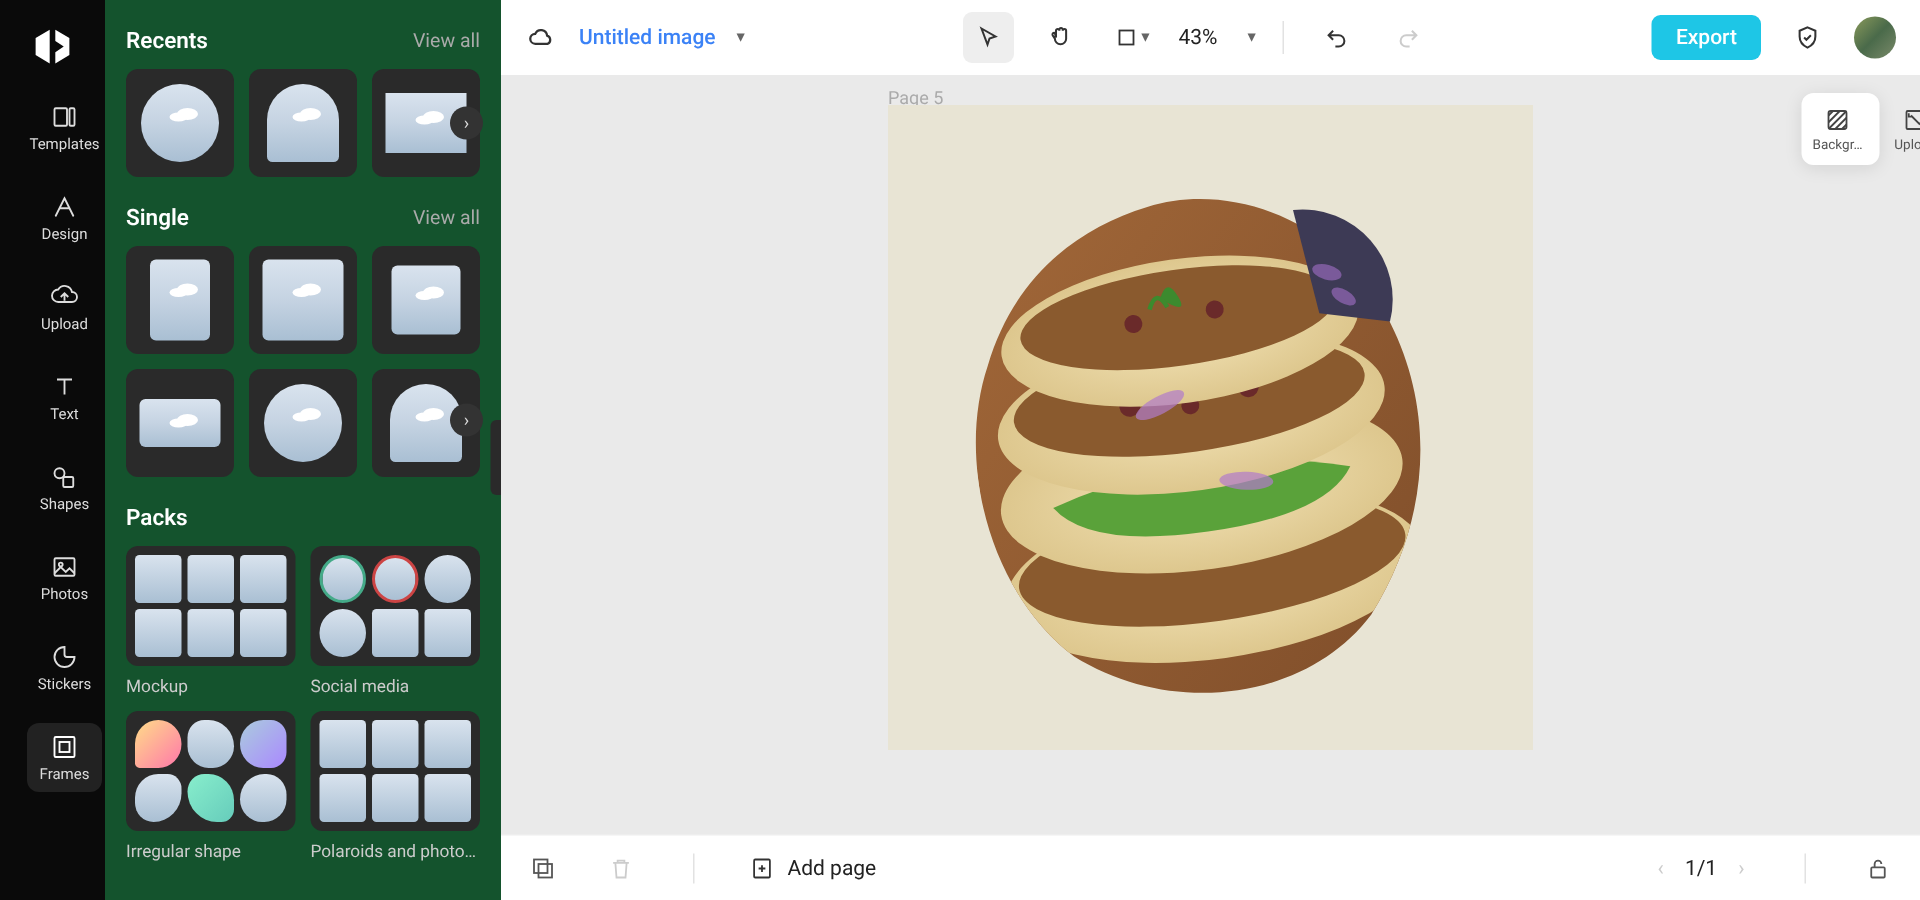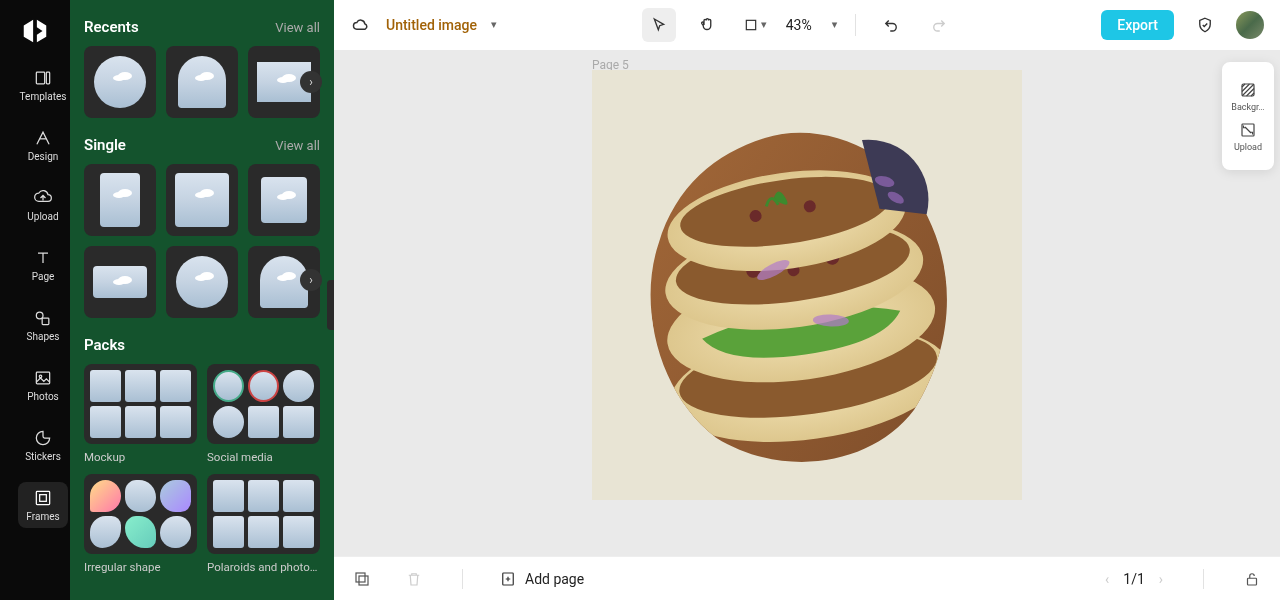--- a/index.html
+++ b/index.html
@@ -27,37 +27,37 @@
   .pack { width: 113px; }
   .pack-card { width:113px; height:80px; background:#2a2a2a; border-radius:8px; display:grid; grid-template-columns: repeat(3,1fr); grid-template-rows: repeat(2,1fr); gap:4px; padding:6px; cursor:pointer;}
   .pack-cell { background:linear-gradient(180deg,#d9e3ee,#a9bfd3); border-radius:3px;}
   .pack-label { font-size: 11.5px; color:#ccc; margin-top:6px; white-space:nowrap; overflow:hidden; text-overflow:ellipsis;}
   .panel-handle { position:absolute; right:-1px; top:280px; width:8px; height:50px; background:#2a2a2a; border-radius:4px 0 0 4px;}
   
   
   .main { flex:1; display:flex; flex-direction:column; background:#fff; }
   .topbar { height:50px; display:flex; align-items:center; padding: 0 16px; gap:14px; border-bottom:1px solid transparent;}
   .cloud { width:22px; height:22px; display:flex;align-items:center;justify-content:center;}
-  .title { font-size:14px; color:#a16207; font-weight:500;}
+  .title { font-size:14px; color:#3b82f6; font-weight:500;}
   .chev { font-size:11px; color:#666;}
   .topbar-spacer { flex:1;}
   .tool-btn { width:34px; height:34px; border-radius:6px; display:flex; align-items:center;justify-content:center; cursor:pointer; color:#333;}
   .tool-btn.active { background:#eee;}
   .tool-btn.disabled { color:#ccc; cursor:default;}
   .zoom { font-size:14px; color:#222; display:flex; align-items:center; gap:20px; cursor:pointer;}
   .sep { width:1px; height:22px; background:#e2e2e2; margin:0 4px;}
   .export-btn { background:#1ec6e6; color:#fff; padding:7px 16px; border-radius:6px; font-size:14px; font-weight:500; cursor:pointer;}
   .avatar { width:28px; height:28px; border-radius:50%; background: linear-gradient(135deg,#8a9a5b,#4a6a4a,#7a8a6a); cursor:pointer;}
   
   .canvas-wrap { flex:1; background:#eaeaea; position:relative; display:flex; justify-content:center; padding-top:20px; overflow:hidden;}
   .page-label { position:absolute; top:8px; left:50%; transform:translateX(-215px); font-size:12px; color:#aaa;}
   .canvas { width:430px; height:430px; background:#e8e4d4; position:relative;}
   .food-frame { position:absolute; left:45px; top:55px; width:320px; height:340px; }
   
-  .right-panel { position:absolute; right:6px; top:12px; width:52px; background:#fff; border-radius:8px; box-shadow:0 2px 12px rgba(0,0,0,.1); padding:18px 2px; display:flex; flex-direction:column; align-items:center; gap:8px;}
+  .right-panel { position:absolute; right:27px; top:12px; width:52px; background:#fff; border-radius:8px; box-shadow:0 2px 12px rgba(0,0,0,.1); padding:8px 2px; display:flex; flex-direction:row; align-items:center; gap:8px;}
   .right-item { display:flex; flex-direction:column; align-items:center; gap:2px; cursor:pointer; width:100%;}
   .right-item .ri-icon { width:20px;height:20px; display:flex;align-items:center;justify-content:center; color:#444;}
   .right-item .ri-label { font-size:9px; color:#555; white-space:nowrap; overflow:hidden; text-overflow:ellipsis; width:44px; text-align:center;}
   
   .bottombar { height:44px; border-top:1px solid #eee; display:flex; align-items:center; padding: 0 16px; gap:28px;}
   .bb-btn { width:24px;height:24px; display:flex;align-items:center;justify-content:center; color:#555; cursor:pointer;}
   .bb-btn.disabled { color:#ccc; cursor:default;}
   .add-page { display:flex; align-items:center; gap:8px; cursor:pointer; color:#222; font-size:14px;}
   .bottombar-spacer { flex:1;}
   .pager { display:flex; align-items:center; gap:10px; color:#222; font-size:14px;}
@@ -99,21 +99,21 @@
         </svg>
       </span>
     <span class="nav-label">Upload</span>
   </div>
   <div class="nav-item">
     <span class="nav-icon">
         <svg width="20" height="20" viewBox="0 0 24 24" fill="none" stroke="#ddd" stroke-width="1.5">
           <path d="M6 6 h12 M12 6 v12"></path>
         </svg>
       </span>
-    <span class="nav-label">Page</span>
+    <span class="nav-label">Text</span>
   </div>
   <div class="nav-item">
     <span class="nav-icon">
         <svg width="20" height="20" viewBox="0 0 24 24" fill="none" stroke="#ddd" stroke-width="1.5">
           <circle cx="8" cy="9" r="4"></circle>
           <rect x="11" y="12" width="8" height="8" rx="1"></rect>
         </svg>
       </span>
     <span class="nav-label">Shapes</span>
   </div>

